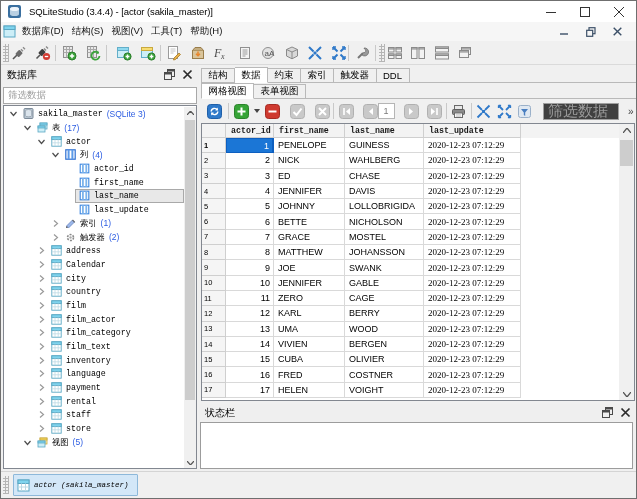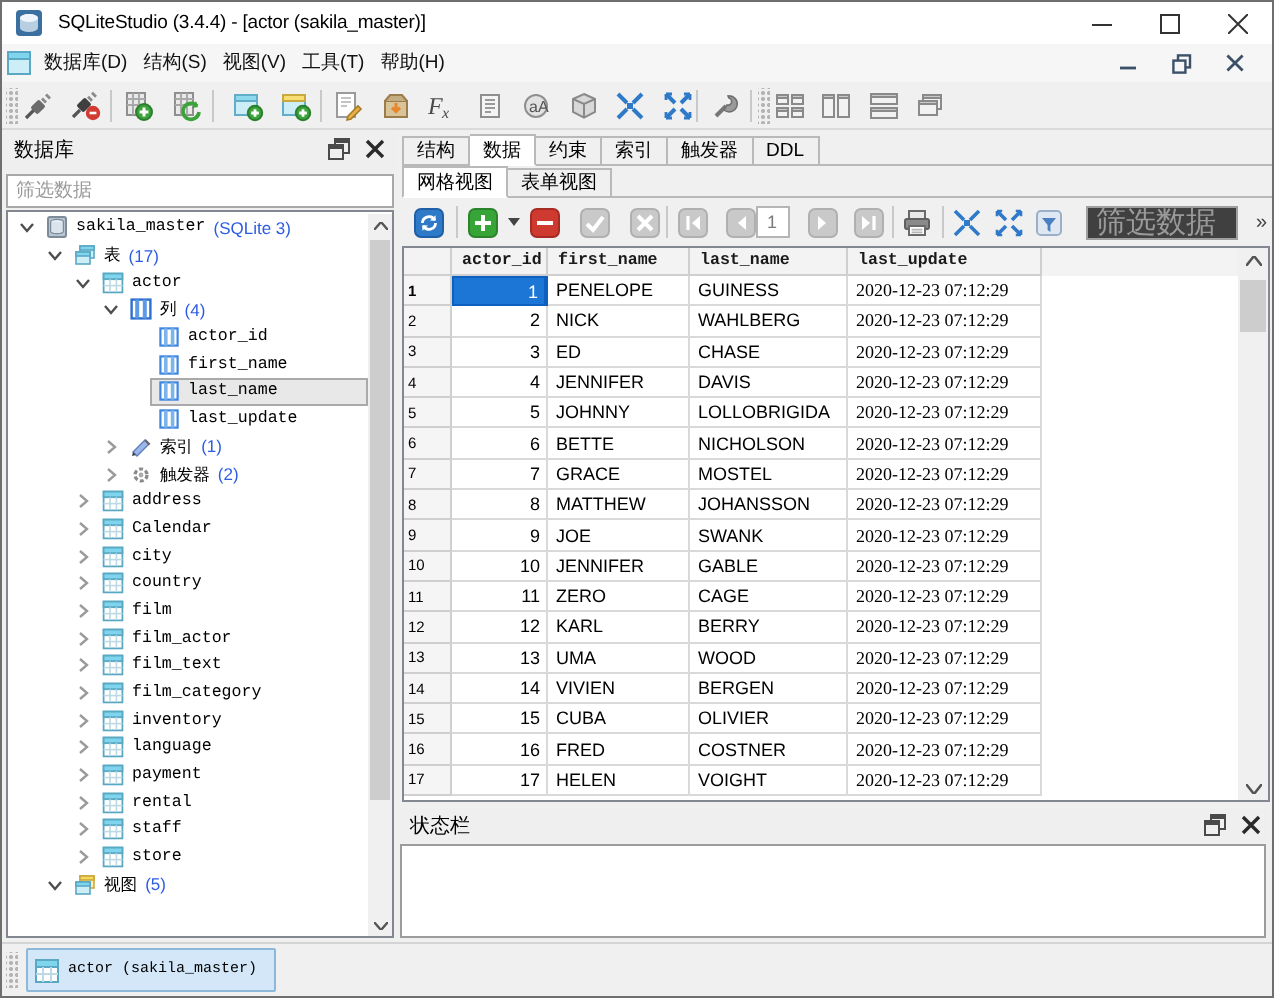--- a/index.html
+++ b/index.html
@@ -93,21 +93,21 @@
 
   
   .statusdock { position:absolute; left:0; top:339px; width:436px; height:67px; }
   .statusdock .dockheader { height:17px; }
   .statusdock .dockicon.float { position:absolute; right:20px; top:1px; }
   .statusdock .dockicon.close { position:absolute; right:2px; top:1px; }
   .statuscontent { position:absolute; left:1px; top:18px; width:433px; height:47px; background:#fff; border:1px solid #9c9c9c; }
 
   
   .taskbar { position:absolute; left:0; top:470px; width:635px; height:27px; background:#f0f0f0; border-top:1px solid #d4d4d4; display:flex; align-items:center; }
-  .taskbtn { margin-left:2px; height:22px; display:flex; align-items:center; background:#d3e7f8; border:1px solid #8db8da; border-radius:1px; padding:0 8px 0 3px; }
+  .taskbtn { margin-left:2px; height:22px; display:flex; align-items:center; background:#d3e7f8; border:1px solid #8db8da; border-radius:1px; padding:0 8px 0 3px;font-style:italic; }
   .taskbtn .tlabel { font-family:"Liberation Mono", monospace; font-size:7.5px; color:#000; margin-left:4px; }
 
   svg { display:block; }
 </style>
 </head>
 <body>
 
 <div class="window">
 
   <div class="titlebar">
@@ -672,39 +672,39 @@
               </span>
               <span class="ticon">
                 <svg width="11" height="11" viewBox="0 0 11 11">
                   <rect x="0.8" y="0.8" width="9.4" height="9.4" fill="#ffffff" stroke="#5ba8c4" stroke-width="0.9"></rect>
                   <rect x="0.8" y="0.8" width="9.4" height="2.8" fill="#7fd4ee" stroke="#5ba8c4" stroke-width="0.9"></rect>
                   <line x1="4" y1="3.6" x2="4" y2="10" stroke="#bcd9e4" stroke-width="0.8"></line>
                   <line x1="7.2" y1="3.6" x2="7.2" y2="10" stroke="#bcd9e4" stroke-width="0.8"></line>
                   <line x1="0.8" y1="6.8" x2="10.2" y2="6.8" stroke="#bcd9e4" stroke-width="0.8"></line>
                 </svg>
               </span>
+              <span class="tlabel">film_category</span>
+            </div>
+            <div class="treerow">
+              <span style="width:33px; flex:0 0 33px;"></span>
+              <span class="chev">
+                <svg width="7" height="7" viewBox="0 0 7 7">
+                  <path d="M2 0.5 L5.5 3.5 L2 6.5" fill="none" stroke="#9a9a9a" stroke-width="1.2"></path>
+                </svg>
+              </span>
+              <span class="ticon">
+                <svg width="11" height="11" viewBox="0 0 11 11">
+                  <rect x="0.8" y="0.8" width="9.4" height="9.4" fill="#ffffff" stroke="#5ba8c4" stroke-width="0.9"></rect>
+                  <rect x="0.8" y="0.8" width="9.4" height="2.8" fill="#7fd4ee" stroke="#5ba8c4" stroke-width="0.9"></rect>
+                  <line x1="4" y1="3.6" x2="4" y2="10" stroke="#bcd9e4" stroke-width="0.8"></line>
+                  <line x1="7.2" y1="3.6" x2="7.2" y2="10" stroke="#bcd9e4" stroke-width="0.8"></line>
+                  <line x1="0.8" y1="6.8" x2="10.2" y2="6.8" stroke="#bcd9e4" stroke-width="0.8"></line>
+                </svg>
+              </span>
               <span class="tlabel">film_text</span>
-            </div>
-            <div class="treerow">
-              <span style="width:33px; flex:0 0 33px;"></span>
-              <span class="chev">
-                <svg width="7" height="7" viewBox="0 0 7 7">
-                  <path d="M2 0.5 L5.5 3.5 L2 6.5" fill="none" stroke="#9a9a9a" stroke-width="1.2"></path>
-                </svg>
-              </span>
-              <span class="ticon">
-                <svg width="11" height="11" viewBox="0 0 11 11">
-                  <rect x="0.8" y="0.8" width="9.4" height="9.4" fill="#ffffff" stroke="#5ba8c4" stroke-width="0.9"></rect>
-                  <rect x="0.8" y="0.8" width="9.4" height="2.8" fill="#7fd4ee" stroke="#5ba8c4" stroke-width="0.9"></rect>
-                  <line x1="4" y1="3.6" x2="4" y2="10" stroke="#bcd9e4" stroke-width="0.8"></line>
-                  <line x1="7.2" y1="3.6" x2="7.2" y2="10" stroke="#bcd9e4" stroke-width="0.8"></line>
-                  <line x1="0.8" y1="6.8" x2="10.2" y2="6.8" stroke="#bcd9e4" stroke-width="0.8"></line>
-                </svg>
-              </span>
-              <span class="tlabel">film_category</span>
             </div>
             <div class="treerow">
               <span style="width:33px; flex:0 0 33px;"></span>
               <span class="chev">
                 <svg width="7" height="7" viewBox="0 0 7 7">
                   <path d="M2 0.5 L5.5 3.5 L2 6.5" fill="none" stroke="#9a9a9a" stroke-width="1.2"></path>
                 </svg>
               </span>
               <span class="ticon">
                 <svg width="11" height="11" viewBox="0 0 11 11">

